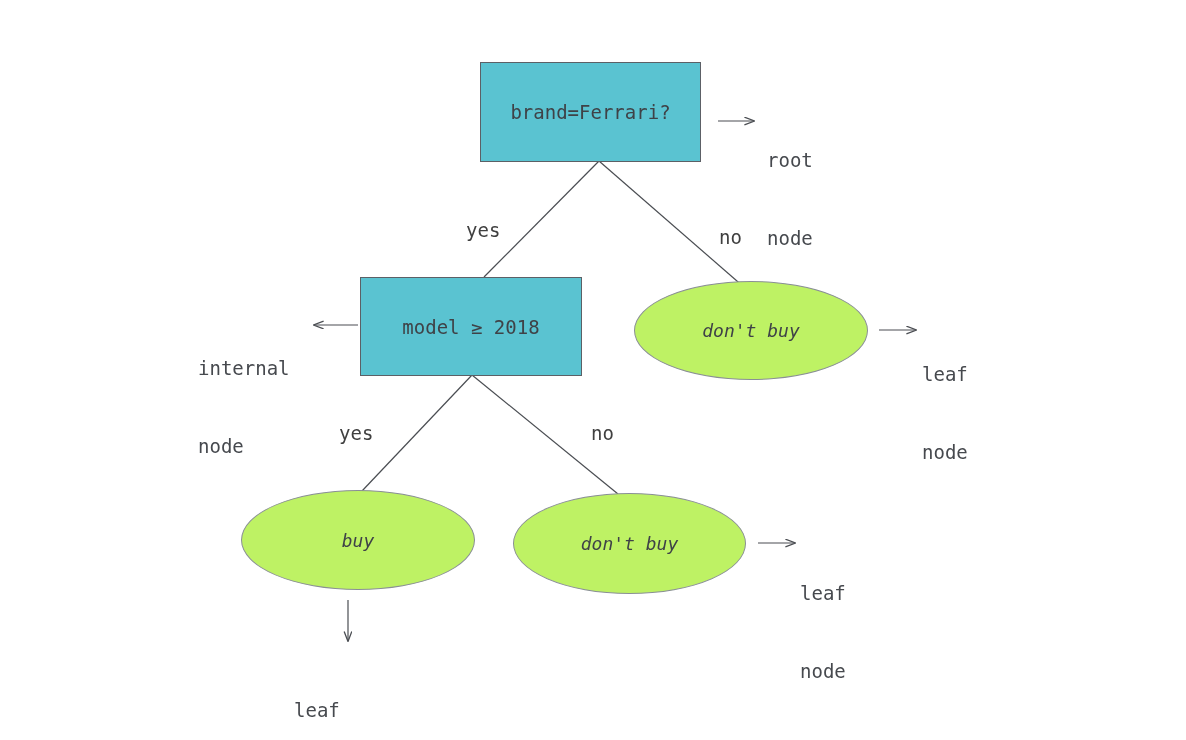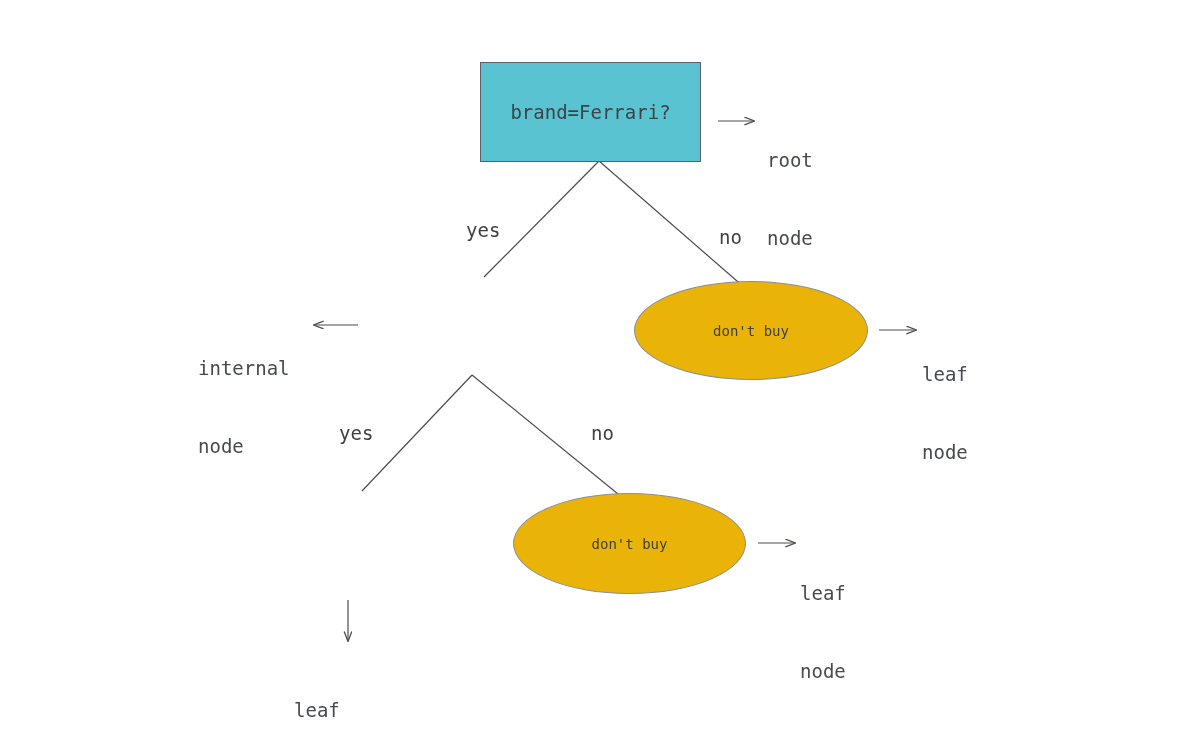--- a/index.html
+++ b/index.html
@@ -32,24 +32,25 @@
     font-family: "DejaVu Sans Mono", "Liberation Mono", monospace;
     letter-spacing: 0px;
     white-space: nowrap;
   }
   .node-box {
     background: #5ac3d1;
     border: 1.3px solid #5c6066;
     font-size: 19px;
   }
   .node-ellipse {
-    background: #eab308;
+    background: #bef264;
     border: 1.3px solid #8a8f96;
     border-radius: 50%;
-    font-size: 14px;
+    font-size: 18px;
+    font-style: italic;
   }
   .annot {
     position: absolute;
     color: #46494e;
     font-family: "DejaVu Sans Mono", "Liberation Mono", monospace;
     font-size: 19px;
     line-height: 26px;
     white-space: pre;
   }
   .annot-center { }
@@ -86,25 +87,31 @@
     <line x1="358" y1="325" x2="314" y2="325" stroke="#4a4d52" stroke-width="1.2" marker-end="url(#arrowhead)"></line>
     <line x1="879" y1="330" x2="916" y2="330" stroke="#4a4d52" stroke-width="1.2" marker-end="url(#arrowhead)"></line>
     <line x1="758" y1="543" x2="795" y2="543" stroke="#4a4d52" stroke-width="1.2" marker-end="url(#arrowhead)"></line>
     <line x1="348" y1="600" x2="348" y2="641" stroke="#4a4d52" stroke-width="1.2" marker-end="url(#arrowhead)"></line>
   </svg>
 
   <div class="node node-box" style="left:480px; top:62px; width:221px; height:100px;">
     <span>brand=Ferrari?</span>
   </div>
 
+  <div class="node node-box" style="left:360px; top:277px; width:222px; height:99px;">
+    <span>model ≥ 2018</span>
+  </div>
 
   <div class="node node-ellipse" style="left:634px; top:281px; width:234px; height:99px;">
     <span>don't buy</span>
   </div>
 
+  <div class="node node-ellipse" style="left:241px; top:490px; width:234px; height:100px;">
+    <span>buy</span>
+  </div>
 
   <div class="node node-ellipse" style="left:513px; top:493px; width:233px; height:101px;">
     <span>don't buy</span>
   </div>
 
   <div class="edge-label" style="left:466px; top:219px;">yes</div>
   <div class="edge-label" style="left:719px; top:226px;">no</div>
   <div class="edge-label" style="left:339px; top:422px;">yes</div>
   <div class="edge-label" style="left:591px; top:422px;">no</div>
 

